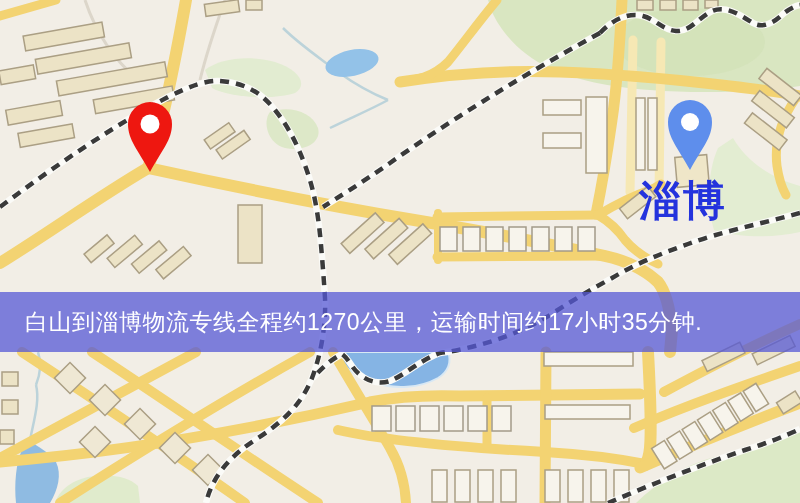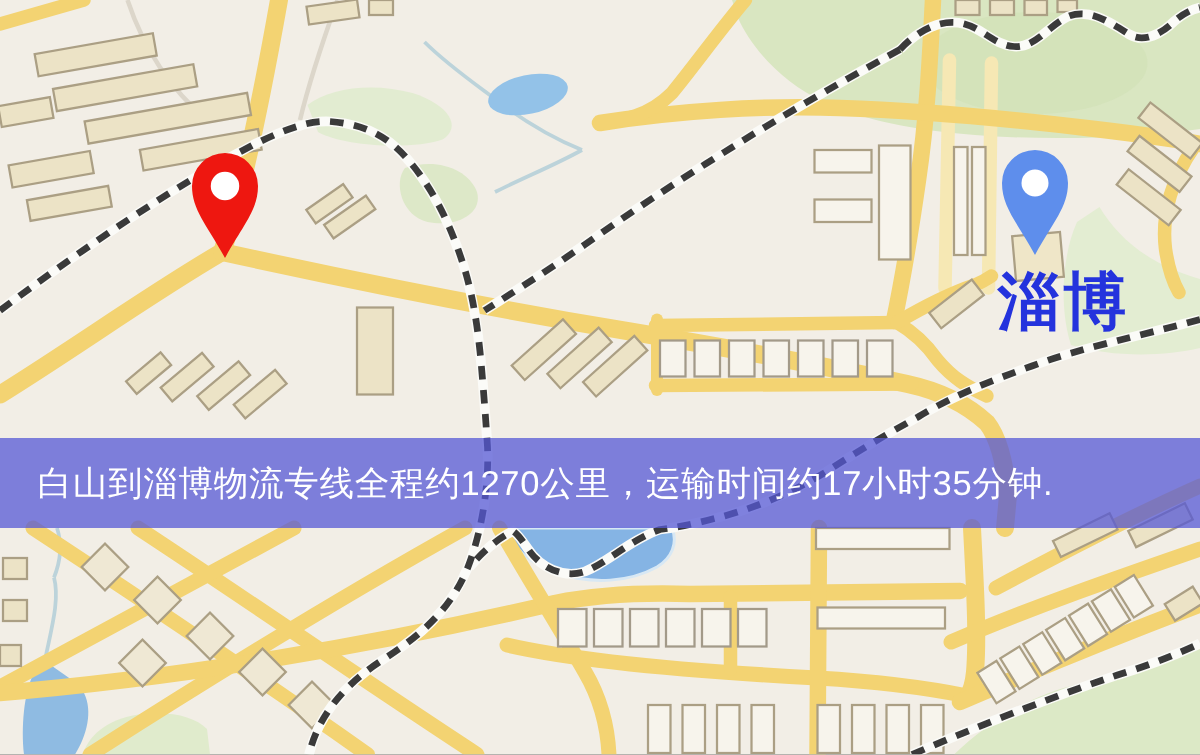--- a/index.html
+++ b/index.html
@@ -214,19 +214,19 @@
       <circle cx="30" cy="26" r="9.5" fill="#ffffff"></circle>
     </svg>
   </div>
 
   <div class="pin" style="left:660px;top:96px;">
     <svg viewBox="0 0 60 76">
       <path d="M30,74 C18,52 8,42 8,26 A22,22 0 1 1 52,26 C52,42 42,52 30,74 Z" fill="#5e8eec"></path>
       <circle cx="30" cy="26" r="9" fill="#ffffff"></circle>
     </svg>
   </div>
-  <div id="dest-label" class="pin-label" style="left:709px;top:180px;text-align:center;">淄博</div>
+  <div id="dest-label" class="pin-label" style="left:683px;top:180px;text-align:center;">淄博</div>
 
   <div id="route-banner">
     <span>白山到淄博物流专线全程约1270公里，运输时间约17小时35分钟.</span>
   </div>
 
 </div>
 
 </body></html>

